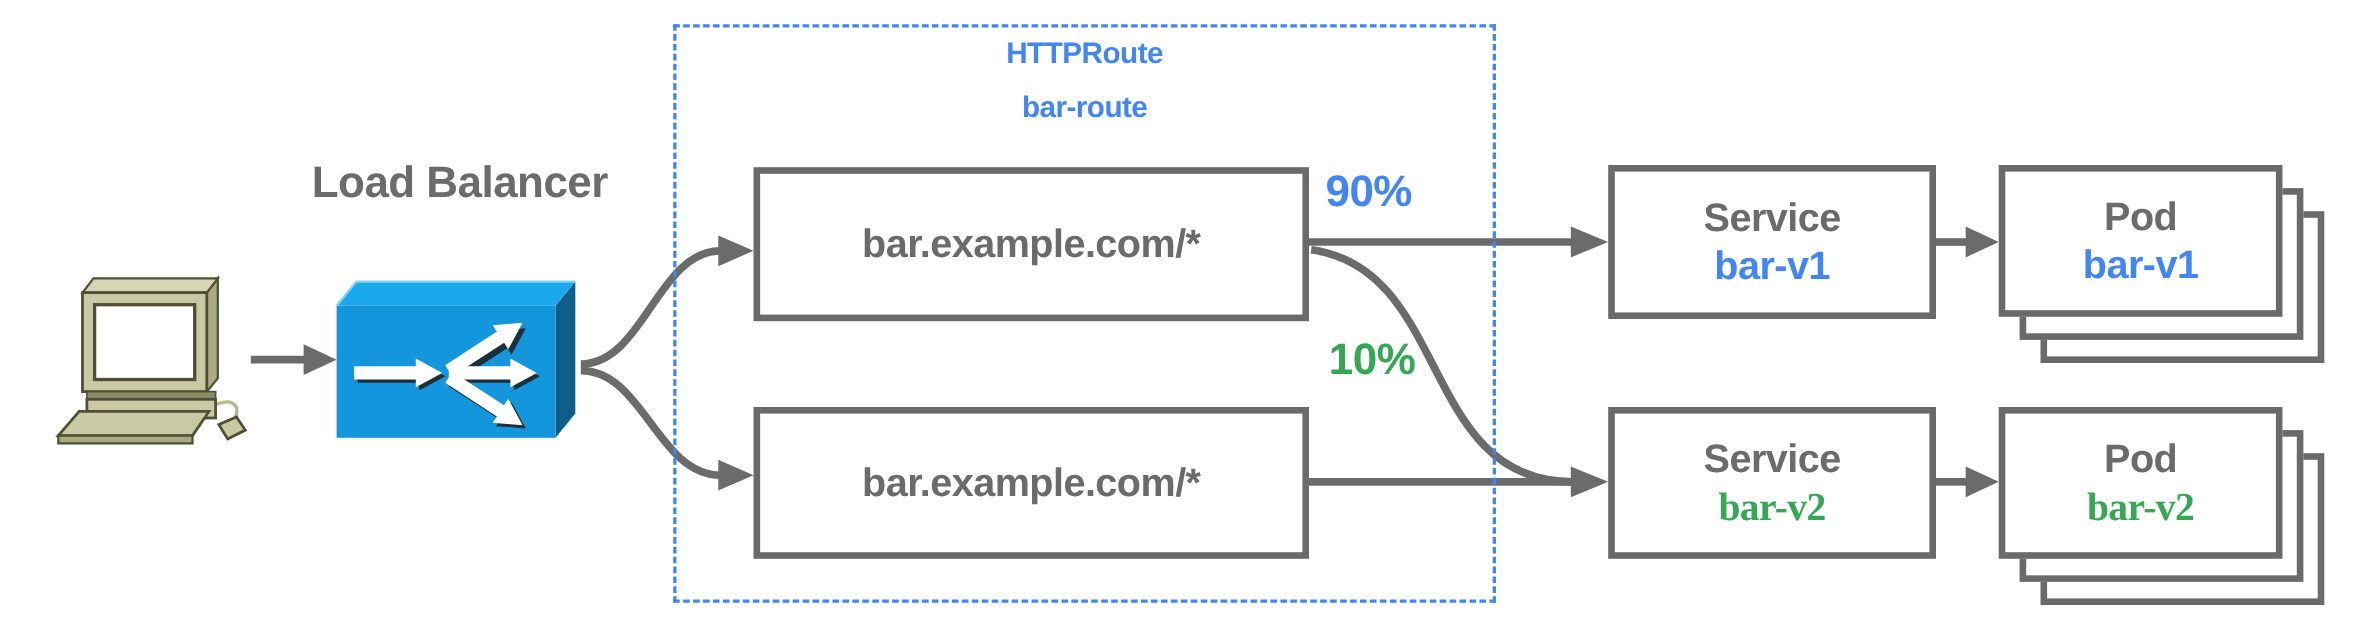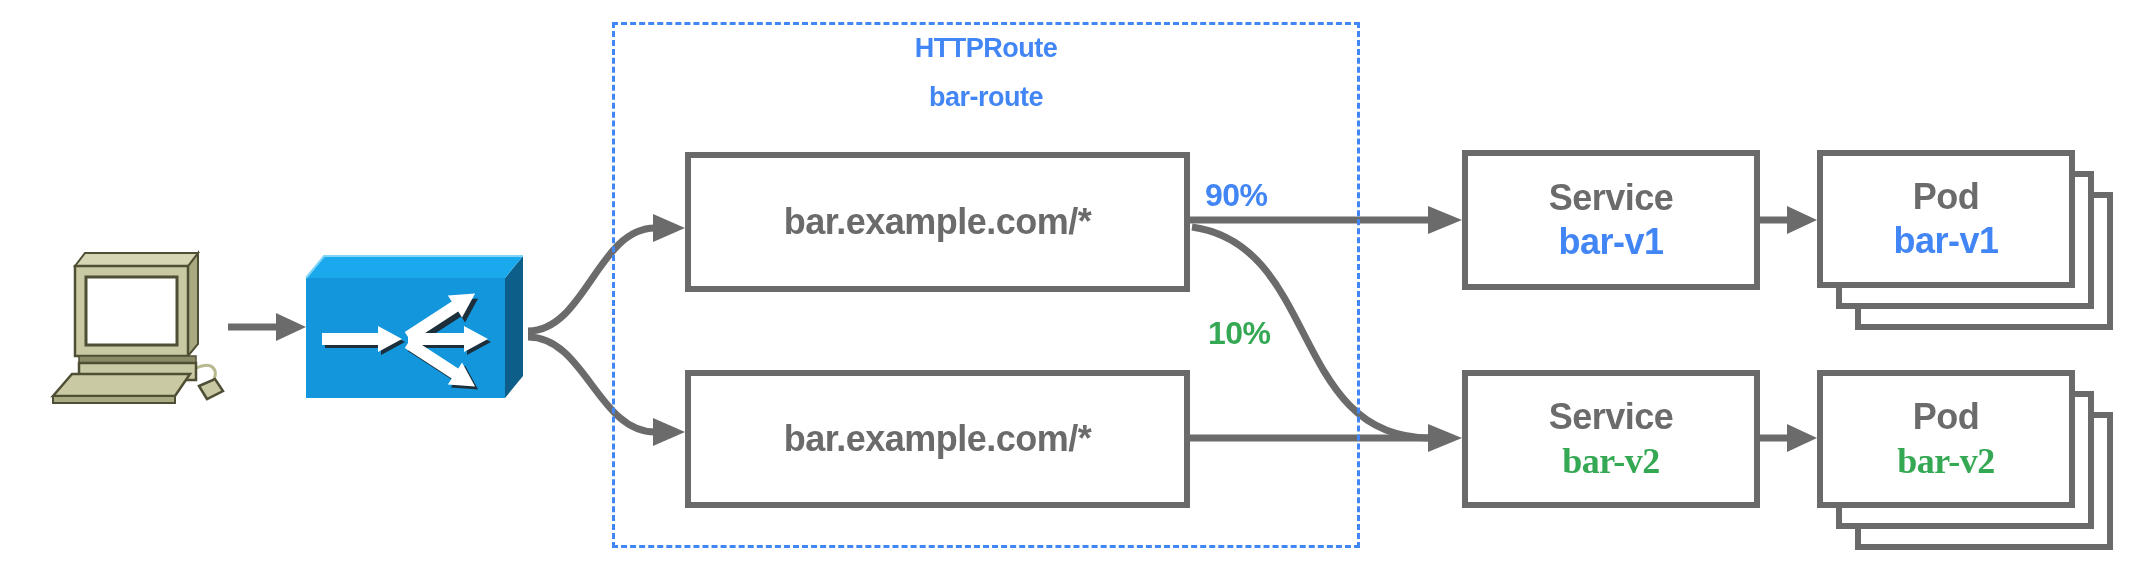--- a/index.html
+++ b/index.html
@@ -85,27 +85,26 @@
     top: 144px;
     width: 300px;
     text-align: center;
     font-size: 40px;
     font-weight: bold;
     color: var(--gray, #6b6b6b);
     letter-spacing: -0.5px;
   }
   .pct {
     position: absolute;
-    font-size: 32px;
-    font-weight: bold;
-    letter-spacing: -0.5px;
-    margin-top: 25px;
+    font-size: 40px;
+    font-weight: bold;
+    letter-spacing: -0.5px;
   }
   .pct-90 { left: 1205px; top: 152px; color: var(--blue, #4285f4); }
-  .pct-10 { left: 1208px; top: 290px; color: var(--green, #34a853); }
+  .pct-10 { left: 1208px; top: 305px; color: var(--green, #34a853); }
 </style>
 </head>
 <body>
 
 <div class="canvas">
 
   <svg class="layer" width="2149" height="573" viewBox="0 0 2149 573">
     <defs>
       <path id="blockarrow" d="M0,-6 L56,-6 L56,-13 L80,0 L56,13 L56,6 L0,6 Z"></path>
     </defs>
@@ -172,20 +171,21 @@
         <path d="M1760,220 L1789,220"></path>
         <polygon points="1787,206 1817,220 1787,234" style="fill:var(--gray,#6b6b6b);stroke:none"></polygon>
       </g>
       <g>
         <path d="M1760,438 L1789,438"></path>
         <polygon points="1787,424 1817,438 1787,452" style="fill:var(--gray,#6b6b6b);stroke:none"></polygon>
       </g>
     </g>
   </svg>
 
+  <div class="lb-label">Load Balancer</div>
 
   <div class="httproute-box"></div>
   <div class="httproute-title">
     <div>HTTPRoute</div>
     <div>bar-route</div>
   </div>
 
   <div class="node rule1">
     <div>bar.example.com/*</div>
   </div>

